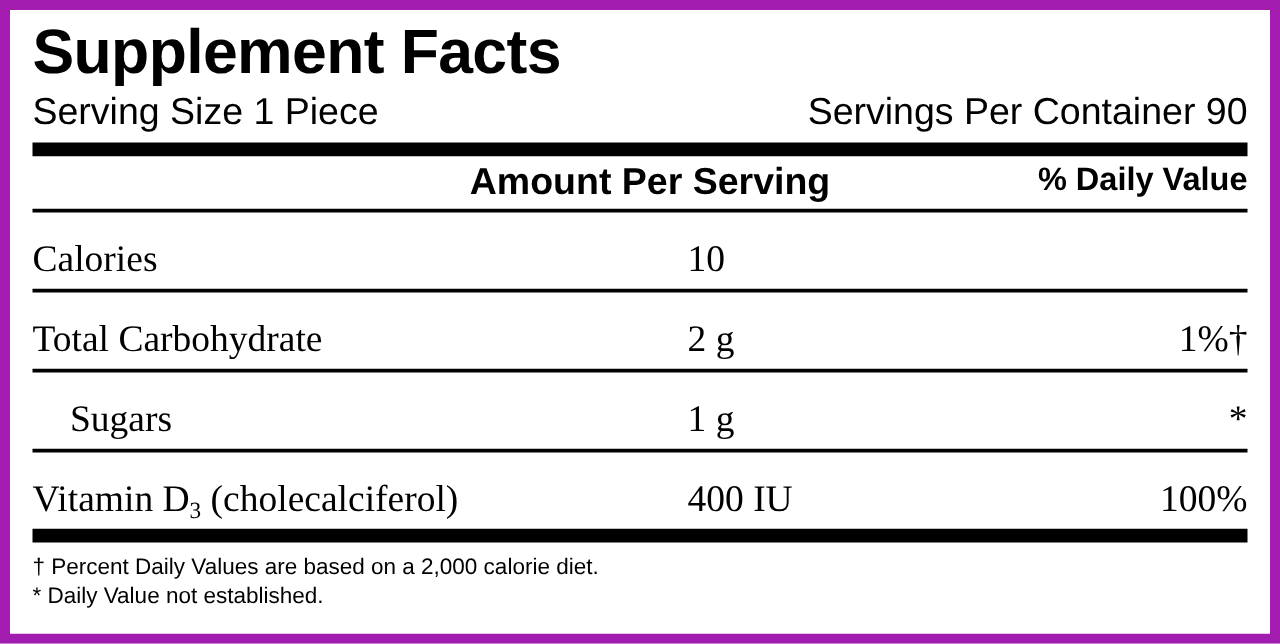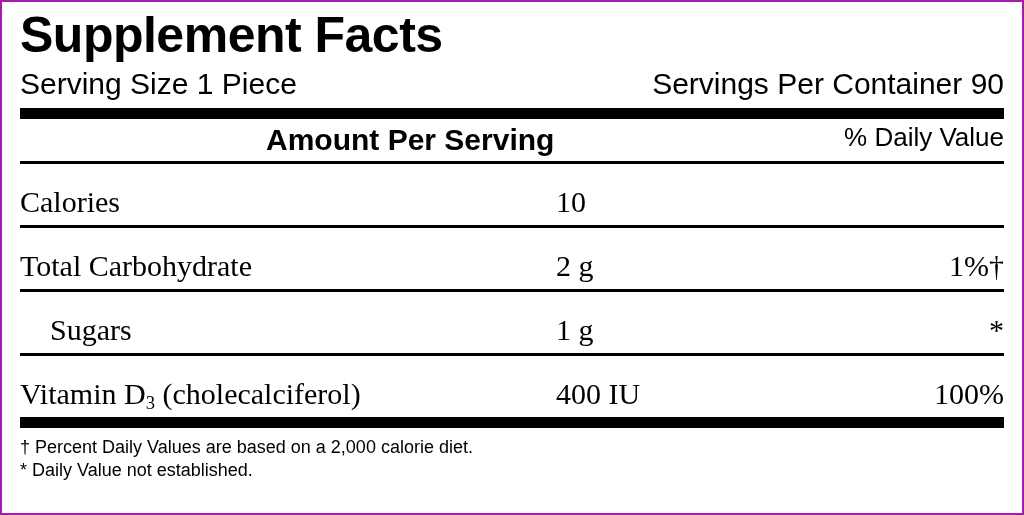--- a/index.html
+++ b/index.html
@@ -11,21 +11,21 @@
     width: 1024px;
     height: 515px;
     font-family: "Liberation Sans", sans-serif;
     color: #000000;
     overflow: hidden;
   }
   .panel {
     box-sizing: border-box;
     width: 1024px;
     height: 515px;
-    border: 2px solid #a21caf;
+    border: 8px solid #a21caf;
     padding: 0 18px;
     display: flex;
     flex-direction: column;
   }
   .title {
     font-size: 50px;
     font-weight: bold;
     letter-spacing: -0.5px;
     line-height: 1.0;
     margin-top: 8px;
@@ -51,28 +51,28 @@
   }
   .dv-head {
     display: flex;
     justify-content: flex-end;
     padding-top: 4px;
     padding-bottom: 4px;
   }
   .dv-head .amount-label {
     font-size: 30px;
     font-weight: bold;
-    text-align: left;
+    text-align: center;
     align-self: flex-end;
     padding-right: 0;
     width: 520px;
   }
   .dv-head .dv-label {
     font-size: 26px;
-    font-weight: normal;
+    font-weight: bold;
     text-align: right;
     width: 218px;
     line-height: 1.12;
   }
   .row {
     display: flex;
     align-items: baseline;
     font-size: 30px;
     padding: 21px 0 6px 0;
     font-family: Liberation Serif, serif;

